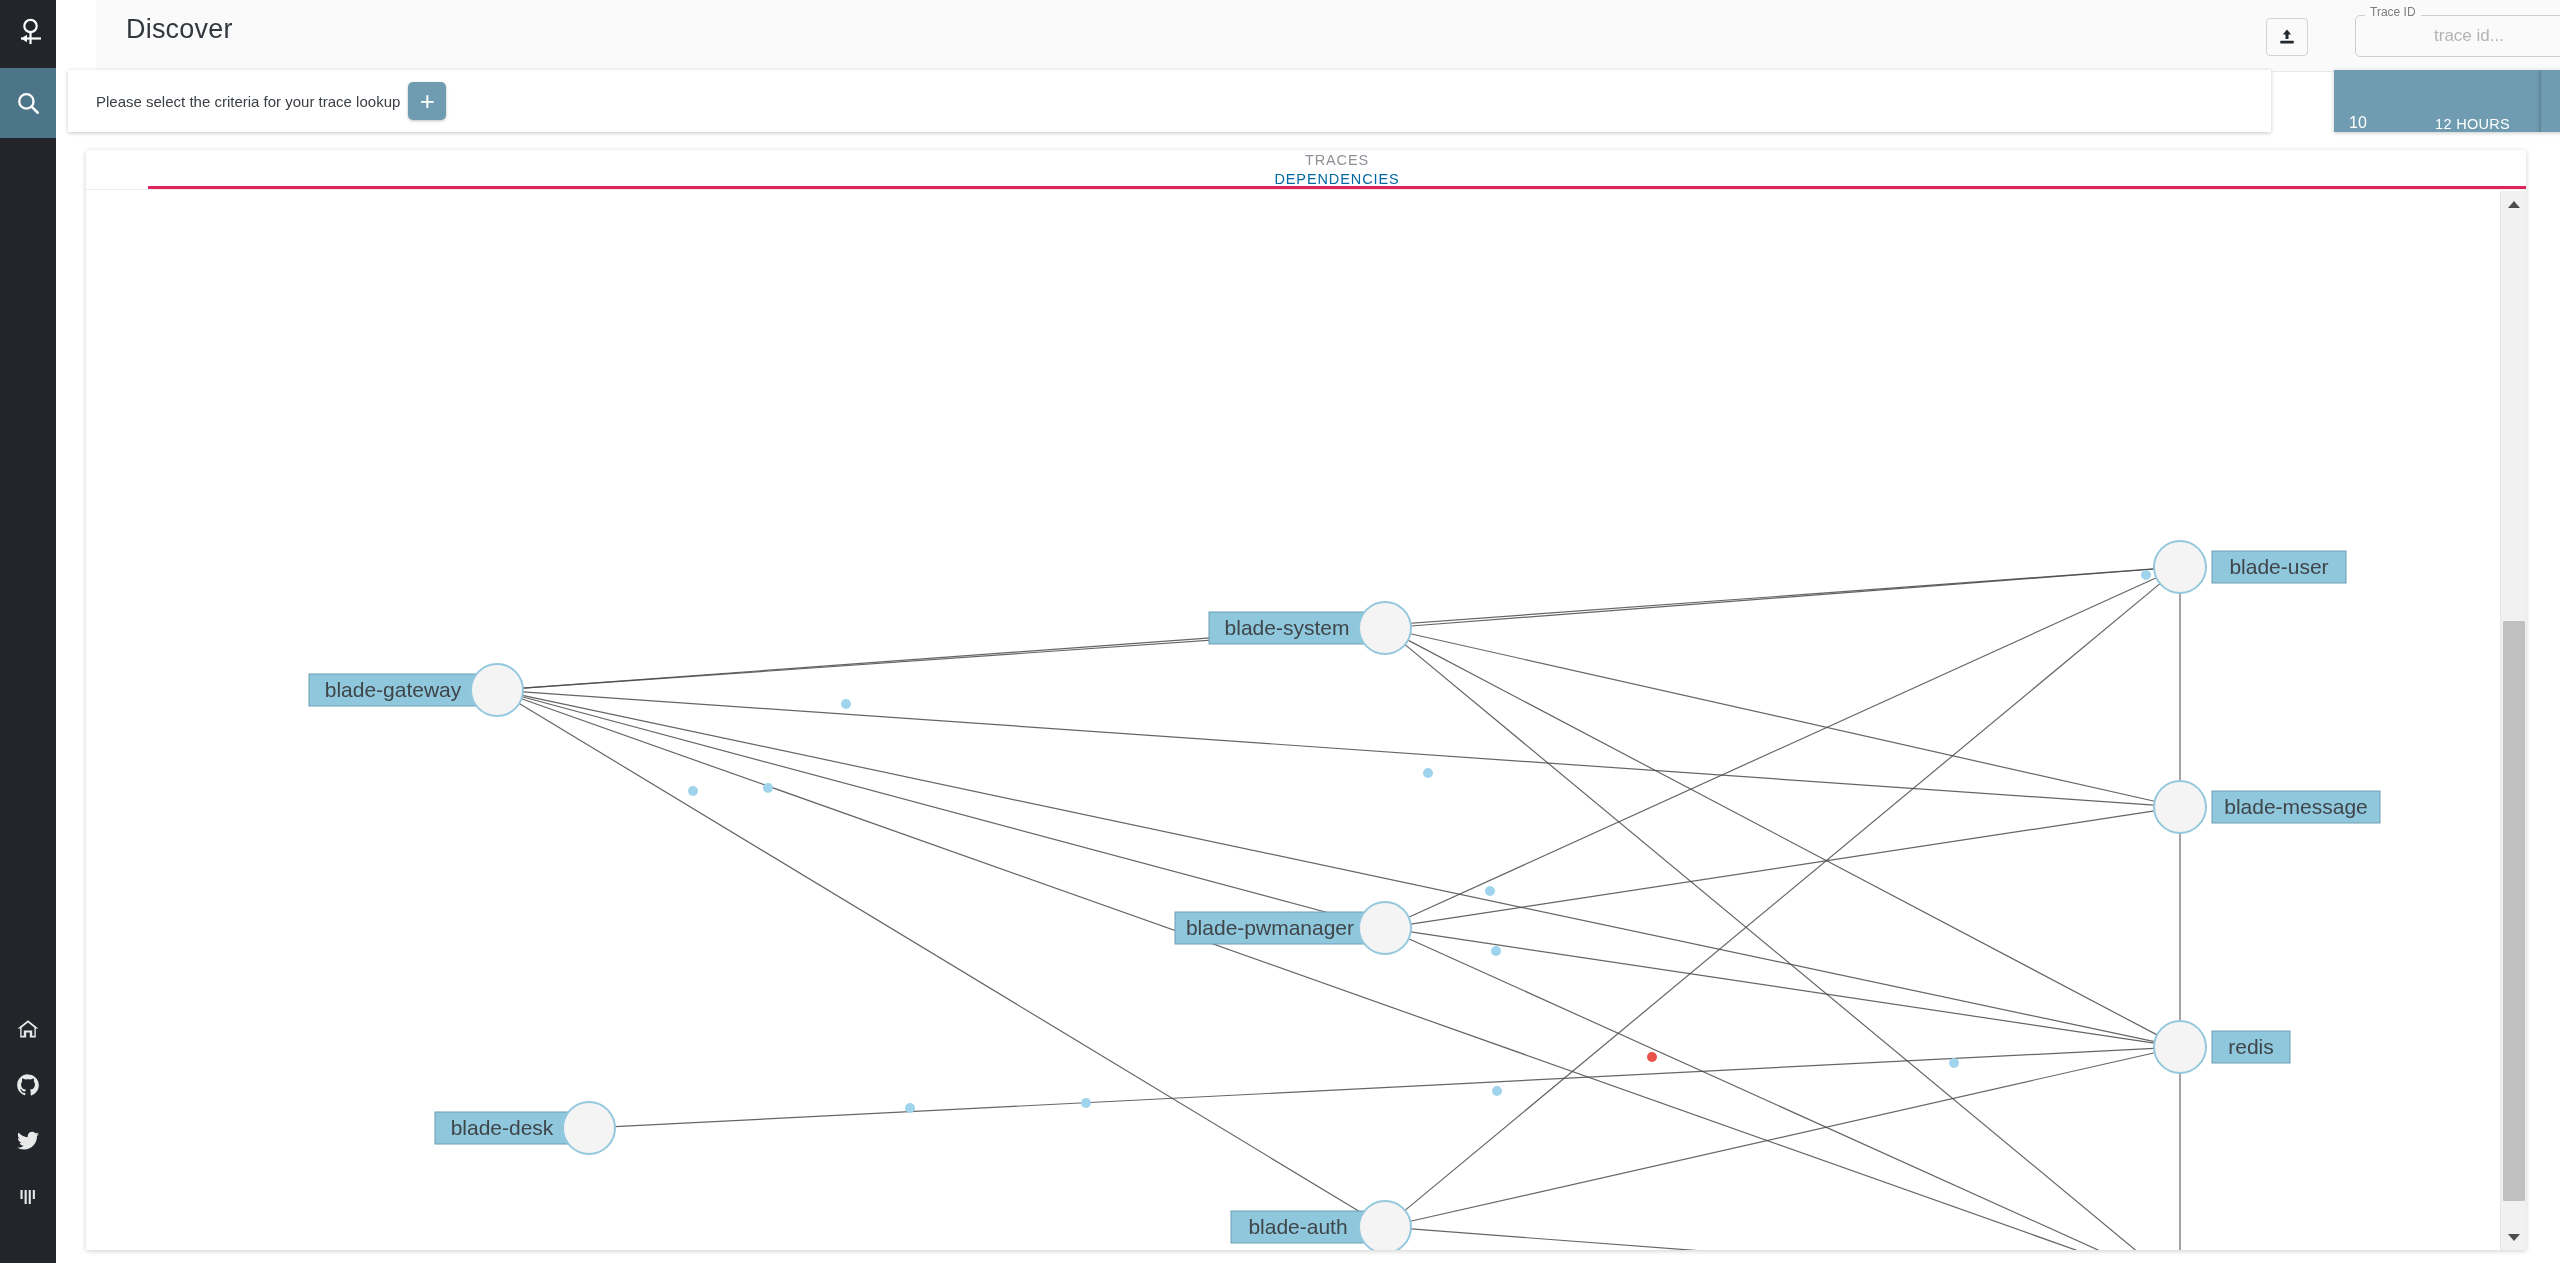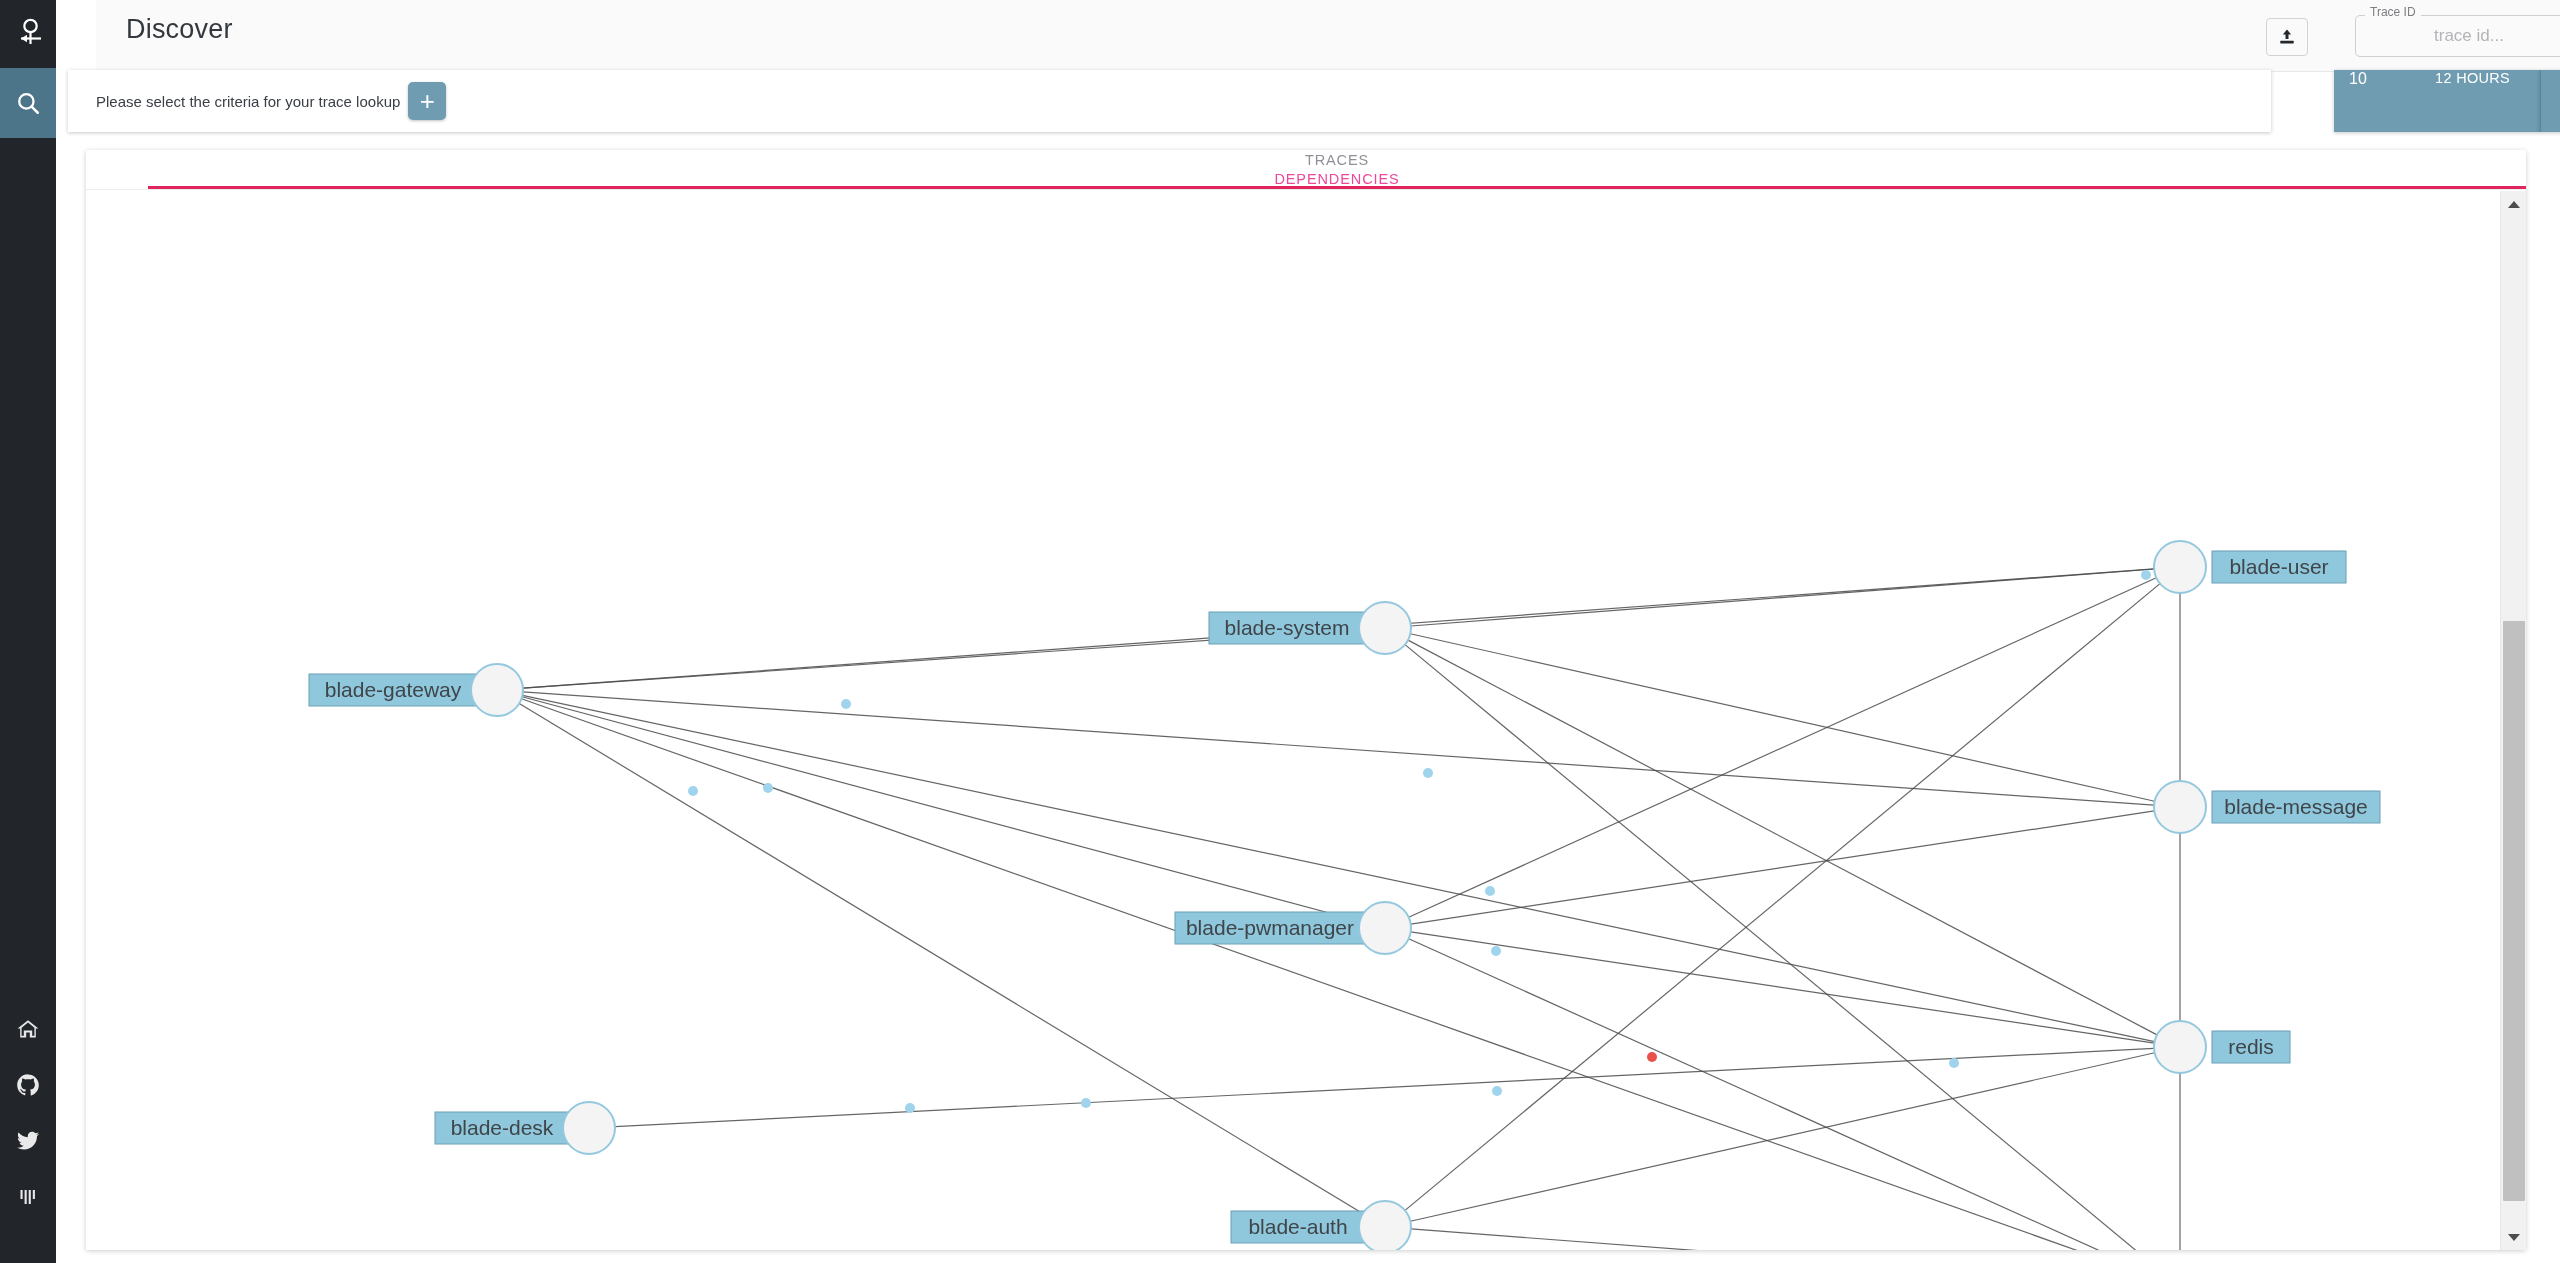--- a/index.html
+++ b/index.html
@@ -104,21 +104,21 @@
     background: #6f9cb0; border-radius: 5px;
     display: flex; align-items: center; justify-content: center;
     color: #fff; font-size: 26px; line-height: 1;
     cursor: pointer; font-weight: 300;
     box-shadow: 0 1px 3px rgba(0,0,0,.25);
   }
   .lookback {
     position: absolute; left: 2266px; top: 0;
     width: 206px; height: 62px;
     background: #6f9cb0;
-    display: flex; align-items: flex-start;
+    display: flex; align-items: flex-end;
     box-shadow: 0 1px 4px rgba(0,0,0,.22);
     gap: 20px;
   }
   .lookback .limit {
     color: #fff; font-size: 16px; margin-left: 15px;
   }
   .lookback .period {
     color: #fff; font-size: 14.5px; margin-left: auto; margin-right: 30px;
     letter-spacing: .3px;
   }
@@ -145,21 +145,21 @@
     border-bottom: 1px solid #ededee;
     display: flex; padding-left: 62px; flex-direction: column;
   }
   .tab {
     min-width: 200px; height: 40px;
     display: flex; align-items: center; justify-content: center;
     font-size: 14.5px; letter-spacing: .9px;
     color: #8d9197; cursor: pointer;
     position: relative;
   }
-  .tab.active { color: #ec4899; }
+  .tab.active { color: #0369a1; }
   .tab.active::after {
     content: ""; position: absolute; left: 0; right: 0; bottom: 0;
     height: 3px; background: #e0245e;
   }
 
   
   .graph-wrap {
     position: absolute; left: 0; top: 41px;
     width: 2440px; height: 1059px;
     overflow: hidden;

